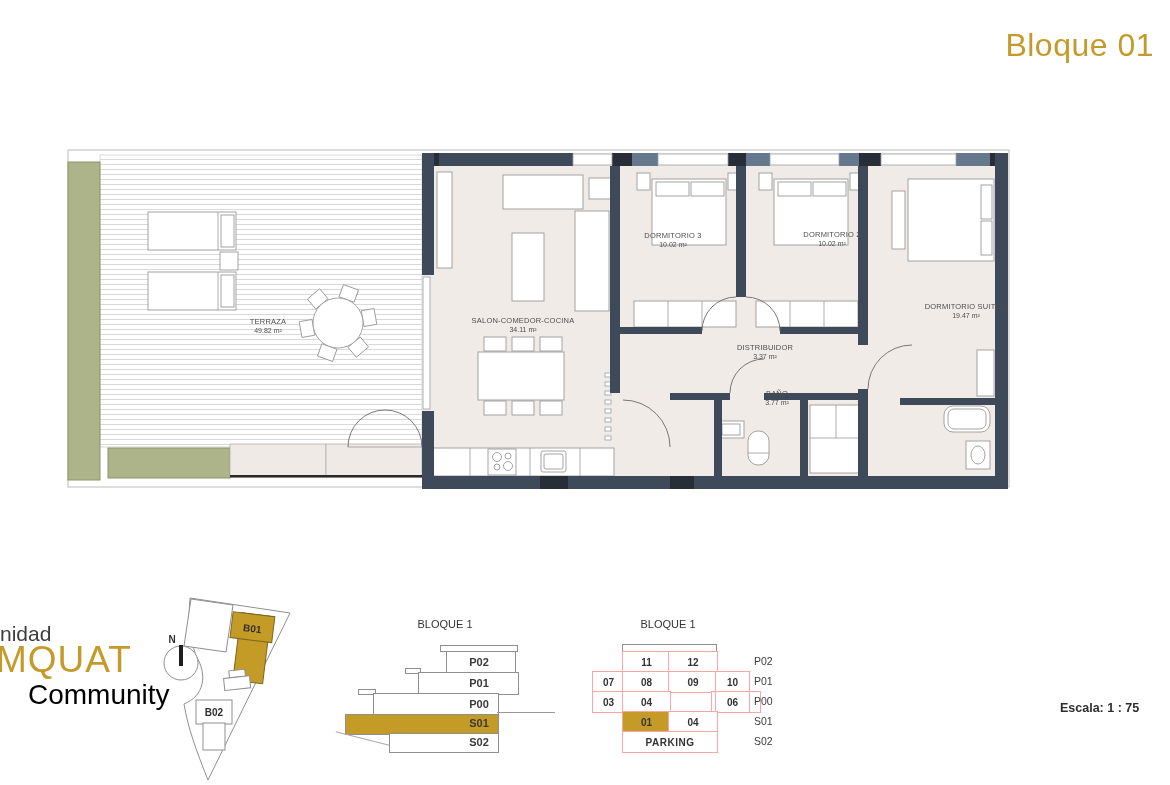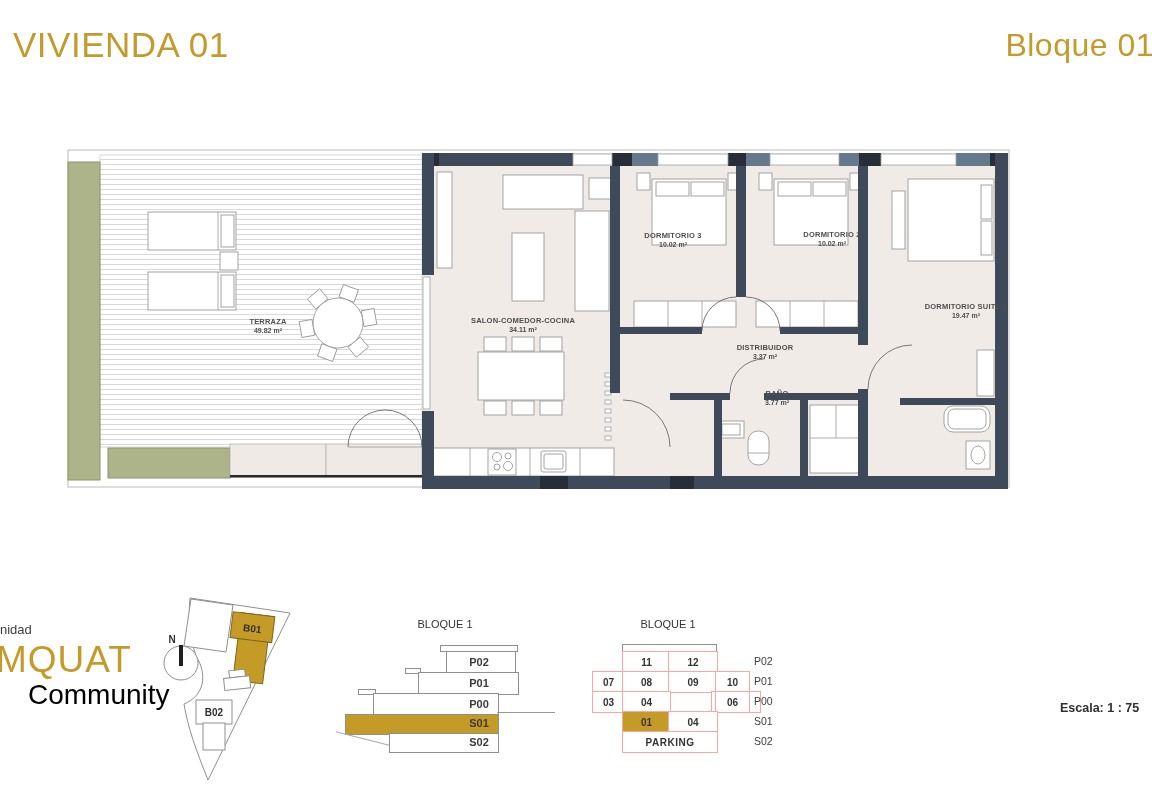--- a/index.html
+++ b/index.html
@@ -14,25 +14,25 @@
   .wd{fill:#272e38;}
   .wl{fill:#66788c;}
   .win{fill:#ffffff;stroke:#9aa0a8;stroke-width:.8;}
   .furn{fill:#ffffff;stroke:#9a9a9a;stroke-width:.9;}
   .arc{fill:none;stroke:#6a6a6a;stroke-width:.9;}
   .thin{fill:none;stroke:#bcbcbc;stroke-width:1;}
   .planter{fill:#adb489;stroke:#8e9669;stroke-width:1;}
   .paved{fill:#efeae6;stroke:#b3b3b3;stroke-width:.8;}
   .fline{stroke:#9a9a9a;stroke-width:.8;}
   
-  .plan-label{position:absolute;transform:translateX(-50%);text-align:center;color:#4d4d4d;line-height:1.15;font-weight:bold;}
+  .plan-label{position:absolute;transform:translateX(-50%);text-align:center;color:#4d4d4d;line-height:1.15;}
   .plan-label .rname{font-size:7.5px;letter-spacing:.2px;}
   .plan-label .rarea{font-size:7px;}
   
-  .logo1{position:absolute;left:0px;top:622px;font-size:13px;color:#3d3d3d;}
+  .logo1{position:absolute;left:0px;top:622px;font-size:21px;color:#3d3d3d;}
   .logo2{position:absolute;left:-4px;top:639px;font-size:37px;color:#c49b2b;letter-spacing:1px;}
   .logo3{position:absolute;left:28px;top:679px;font-size:28px;color:#000000;}
   
   .diag-title{position:absolute;font-weight:normal;font-size:11px;color:#333;text-align:center;}
   .el-box{position:absolute;background:#fff;border:1px solid #8f8f8f;}
   .el-gold{background:#c49b26;}
   .el-lbl{position:absolute;width:44px;text-align:center;font-weight:bold;font-size:11px;color:#3a3a3a;}
   .ug-cell{position:absolute;background:#fff;border:1px solid #fca5a5;display:flex;align-items:center;justify-content:center;
            font-weight:bold;font-size:10px;color:#333;}
   .ug-gold{background:#c49b26;}
@@ -43,21 +43,20 @@
   .sf-row{position:absolute;left:0;width:224px;height:15px;border:1px solid #8f8f8f;box-sizing:border-box;
           display:flex;justify-content:space-between;align-items:center;font-size:10.5px;color:#2f2f2f;padding:0 5px;}
   .scale{position:absolute;left:1060px;top:701px;font-size:12.5px;font-weight:600;color:#2f2f2f;}
   .site-lbl{font-weight:bold;font-size:10px;fill:#2f2f2f;}
 </style>
 </head>
 <body>
 
 <div class="page">
 
-  <div class="hdr" style="left:13px;top:25px;">VIVIENDA 01</div>
   <div class="hdr" style="right:16px;top:27px;font-size:32px;">Bloque 01</div>
 
   <svg style="left:60px;top:145px;" width="955" height="350" viewBox="0 0 955 350">
     <defs>
       <pattern id="deck" width="6" height="5" patternUnits="userSpaceOnUse">
         <rect width="6" height="5" fill="#ffffff"></rect>
         <line x1="0" y1="4.5" x2="6" y2="4.5" stroke="#d9d9d9" stroke-width="1"></line>
       </pattern>
     </defs>
 

